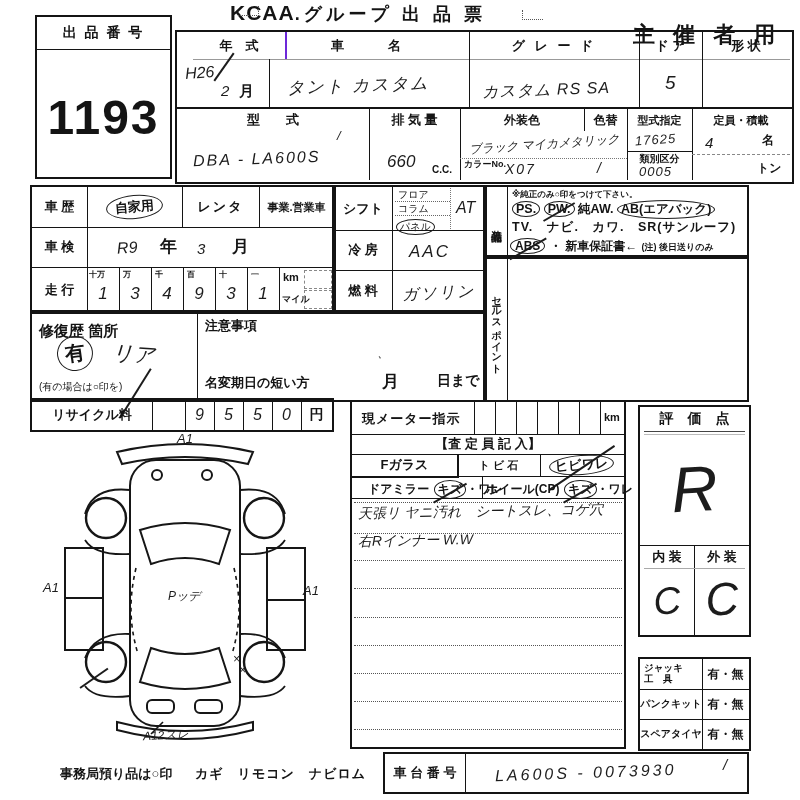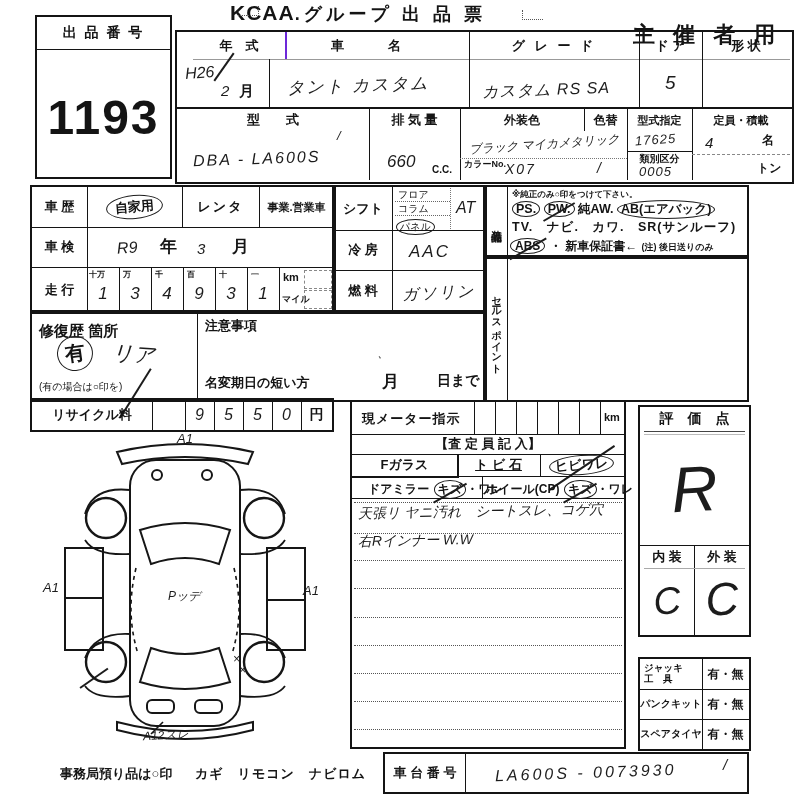--- a/index.html
+++ b/index.html
@@ -219,21 +219,21 @@
     <div class="abs vline" style="left:164px;top:0;height:32px;"></div>
     <div class="abs vline" style="left:185px;top:0;height:32px;"></div>
     <div class="abs vline" style="left:206px;top:0;height:32px;"></div>
     <div class="abs vline" style="left:227px;top:0;height:32px;"></div>
     <div class="abs vline" style="left:248px;top:0;height:32px;"></div>
     <div class="abs lbl" style="left:252px;top:9px;font-size:11px;">km</div>
     <div class="abs hline" style="left:0;top:32px;width:272px;"></div>
     <div class="abs ctr lbl" style="left:0;top:32px;width:272px;height:20px;font-size:13px;">【査 定 員 記 入】</div>
     <div class="abs hline" style="left:0;top:52px;width:272px;"></div>
     <div class="abs ctr lbl" style="left:0;top:52px;width:105px;height:22px;border-right:2px solid #141414;border-bottom:2px solid #141414;font-size:13px;">Fガラス</div>
-    <div class="abs ctr lbl" style="left:105px;top:52px;width:83px;height:22px;font-size:13px;text-decoration:underline;">ト ビ 石</div>
+    <div class="abs ctr lbl" style="left:105px;top:52px;width:83px;height:22px;font-size:11px;">ト ビ 石</div>
     <div class="abs vline" style="left:188px;top:52px;height:22px;"></div>
     <div class="abs ctr" style="left:188px;top:52px;width:84px;height:22px;">
       <span class="lbl circ sl" style="font-size:13px;padding:0 5px;border-radius:50%;transform:rotate(-4deg);">ヒビワレ</span>
     </div>
     <div class="abs hline" style="left:0;top:74px;width:272px;"></div>
     <div class="abs" style="left:4px;top:77px;white-space:nowrap;">
       <span class="lbl" style="font-size:12px;margin-left:12px;">ドアミラー</span>
       <span class="lbl circ sl" style="font-size:12px;padding:0 3px;">キズ</span><span class="lbl" style="font-size:12px;">・ワレ</span>
     </div>
     <div class="abs vline" style="left:130px;top:74px;height:22px;"></div>

